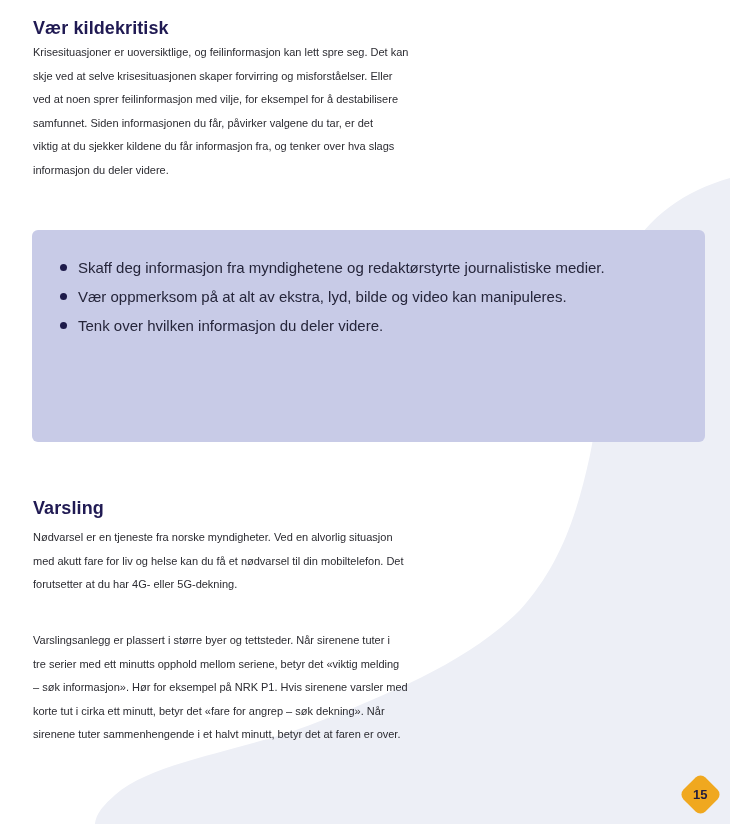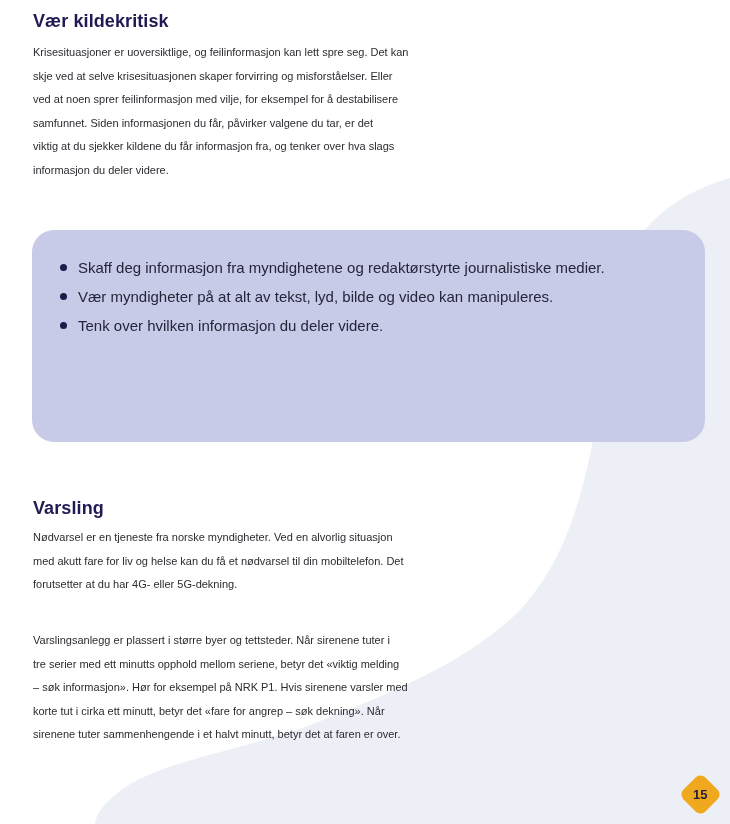--- a/index.html
+++ b/index.html
@@ -25,21 +25,21 @@
 
   .section-heading {
     position: absolute;
     left: 33px;
     margin: 0;
     font-size: 18px;
     font-weight: 700;
     color: var(--heading, #201a53);
     letter-spacing: 0.1px;
   }
-  #heading-kildekritisk { top: 11px; }
+  #heading-kildekritisk { top: 18px; }
   #heading-varsling { top: 498px; }
 
   .body-par {
     position: absolute;
     left: 33px;
     width: 680px;
     margin: 0;
     font-size: 11px;
     line-height: 23.5px;
     color: var(--body, #2b2b31);
@@ -49,21 +49,21 @@
   #par-varsling-1 { top: 526px; }
   #par-varsling-2 { top: 629px; }
 
   .tips-box {
     position: absolute;
     left: 32px;
     top: 230px;
     width: 673px;
     height: 212px;
     background: var(--box_bg, #c8cbe7);
-    border-radius: 22px;
+    border-radius: 6px;
     box-sizing: border-box;
     padding: 27px 30px 10px 28px;
     overflow: hidden;
   }
   .tips-box ul {
     margin: 0;
     padding: 0;
     list-style: none;
   }
   .tips-box li {
@@ -130,21 +130,21 @@
     <p class="body-par" id="par-kildekritisk">Krisesituasjoner er uoversiktlige, og feilinformasjon kan lett spre seg. Det kan
 skje ved at selve krisesituasjonen skaper forvirring og misforståelser. Eller
 ved at noen sprer feilinformasjon med vilje, for eksempel for å destabilisere
 samfunnet. Siden informasjonen du får, påvirker valgene du tar, er det
 viktig at du sjekker kildene du får informasjon fra, og tenker over hva slags
 informasjon du deler videre.</p>
 
     <div class="tips-box">
       <ul id="tips-list">
           <li>Skaff deg informasjon fra myndighetene og redaktørstyrte journalistiske medier.</li>
-          <li>Vær myndigheter på at alt av tekst, lyd, bilde og video kan manipuleres.</li>
+          <li>Vær oppmerksom på at alt av ekstra, lyd, bilde og video kan manipuleres.</li>
           <li>Tenk over hvilken informasjon du deler videre.</li>
         </ul>
     </div>
 
     <h2 class="section-heading" id="heading-varsling">Varsling</h2>
 
     <p class="body-par" id="par-varsling-1">Nødvarsel er en tjeneste fra norske myndigheter. Ved en alvorlig situasjon
 med akutt fare for liv og helse kan du få et nødvarsel til din mobiltelefon. Det
 forutsetter at du har 4G- eller 5G-dekning.</p>
 

